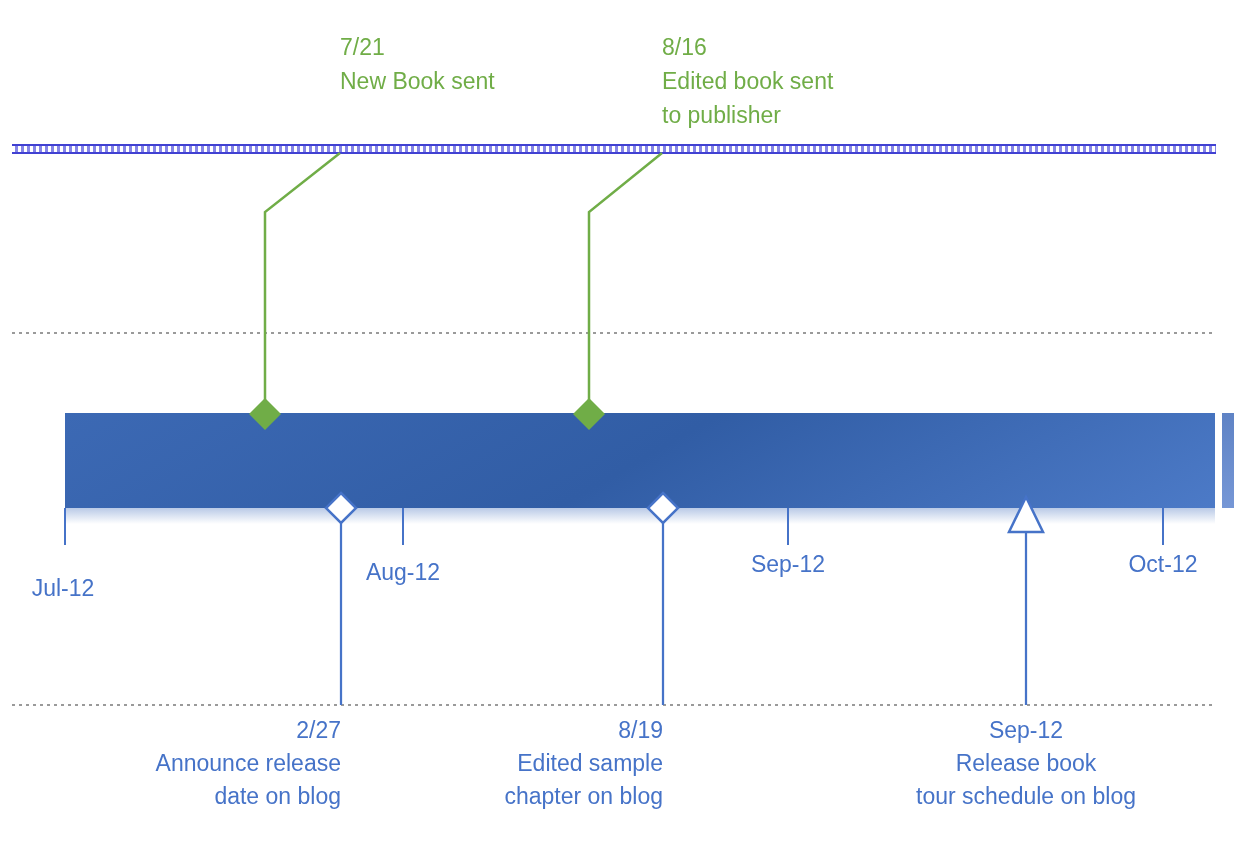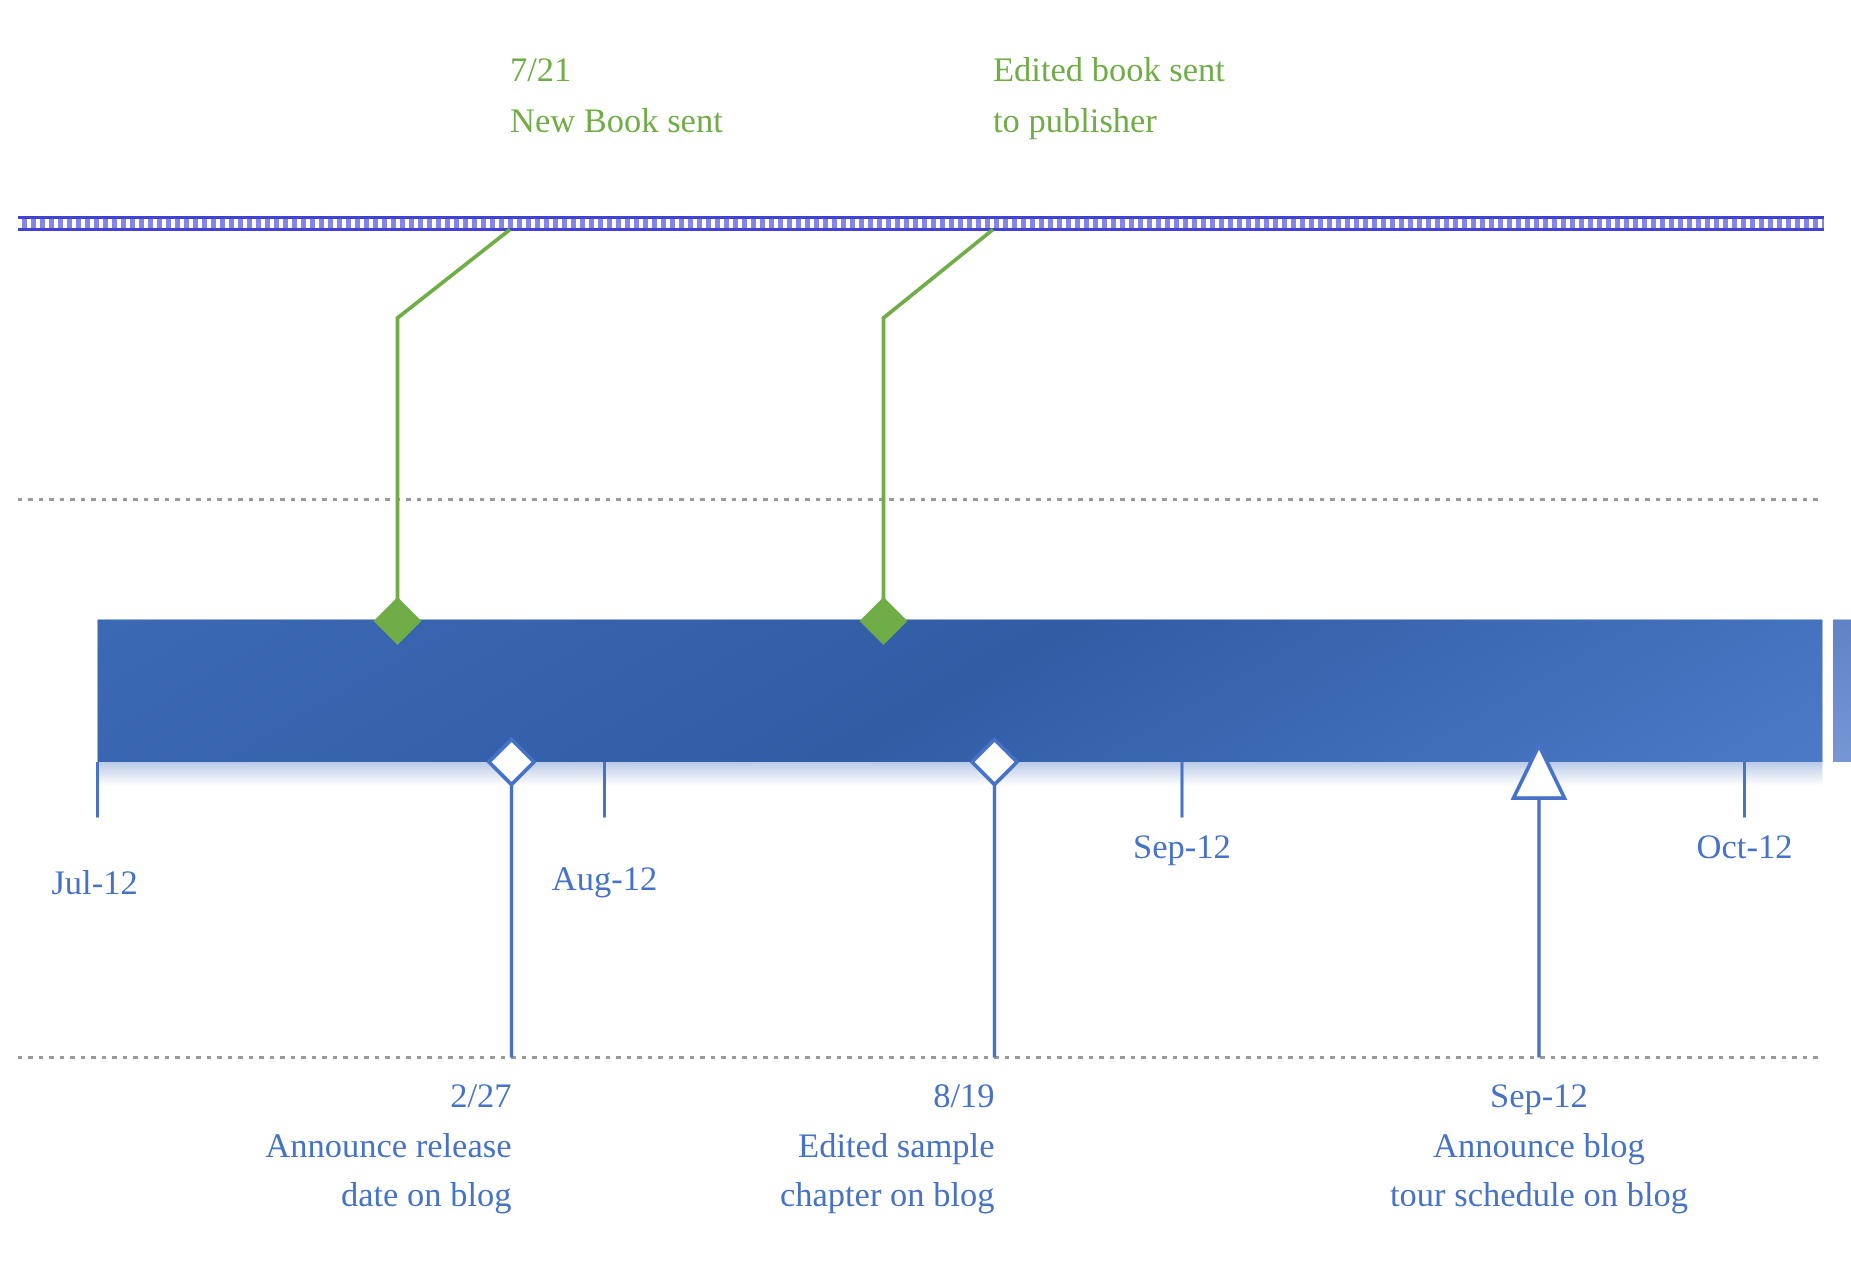--- a/index.html
+++ b/index.html
@@ -1,18 +1,18 @@
 <!DOCTYPE html>
 <html><head>
 <meta charset="utf-8">
 <style>
   html,body{margin:0;padding:0;background:#ffffff;}
   #canvas{
     position:relative;width:1234px;height:845px;overflow:hidden;background:#ffffff;
-    font-family:Liberation Serif, serif;
+    font-family:Liberation Sans, sans-serif;
   }
   .abs{position:absolute;}
   
   #divider-band{left:12px;top:144px;width:1204px;height:10px;background:var(--band-border);}
   #divider-band .dashes{position:absolute;left:0;top:2px;width:100%;height:6px;
     background:repeating-linear-gradient(90deg,#ffffff 0 3px,var(--band-fill) 3px 6px);}
   
   .dotted-line{left:12px;width:1204px;height:2px;
     background:repeating-linear-gradient(90deg,var(--gray) 0 3px,transparent 3px 7px);}
   #dotted-upper{top:332px;}
@@ -60,36 +60,37 @@
       <polyline points="403,508 403,545" fill="none" stroke="#4673C8" stroke-width="2"></polyline>
       <polyline points="788,508 788,545" fill="none" stroke="#4673C8" stroke-width="2"></polyline>
       <polyline points="1163,508 1163,545" fill="none" stroke="#4673C8" stroke-width="2"></polyline>
     </svg>
   <div id="labels">
       <div class="abs green-text" style="left: 340px; top: 30px;">
         <div class="">7/21</div>
         <div class="">New Book sent</div>
       </div>
       <div class="abs green-text" style="left: 662px; top: 30px;">
+        <div class="">8/16</div>
         <div class="">Edited book sent</div>
         <div class="">to publisher</div>
       </div>
       <div class="abs blue-text align-right" style="left: 11px; width: 330px; top: 714px;">
         <div class="">2/27</div>
         <div class="">Announce release</div>
         <div class="">date on blog</div>
       </div>
       <div class="abs blue-text align-right" style="left: 333px; width: 330px; top: 714px;">
         <div class="">8/19</div>
         <div class="">Edited sample</div>
         <div class="">chapter on blog</div>
       </div>
       <div class="abs blue-text align-center" style="left: 826px; width: 400px; top: 714px;">
         <div class="">Sep-12</div>
-        <div class="">Announce blog</div>
+        <div class="">Release book</div>
         <div class="">tour schedule on blog</div>
       </div>
       <div class="abs axis-label" style="left: 63px; top: 572px;">Jul-12</div>
-      <div class="abs axis-label" style="left: 403px; top: 569px;">Aug-12</div>
+      <div class="abs axis-label" style="left: 403px; top: 556px;">Aug-12</div>
       <div class="abs axis-label" style="left: 788px; top: 548px;">Sep-12</div>
       <div class="abs axis-label" style="left: 1163px; top: 548px;">Oct-12</div>
     </div>
 </div>
 
 </body></html>

